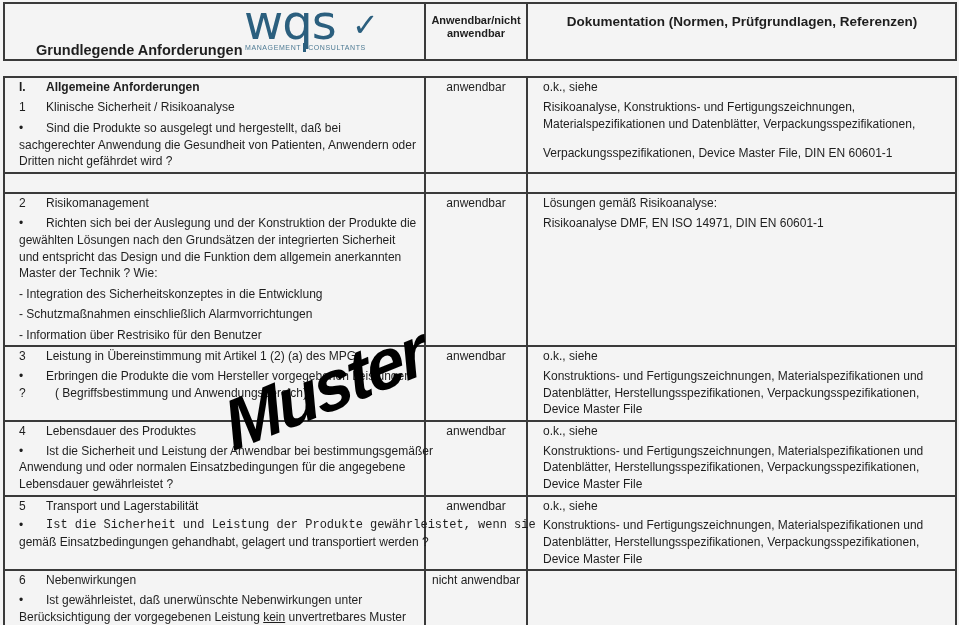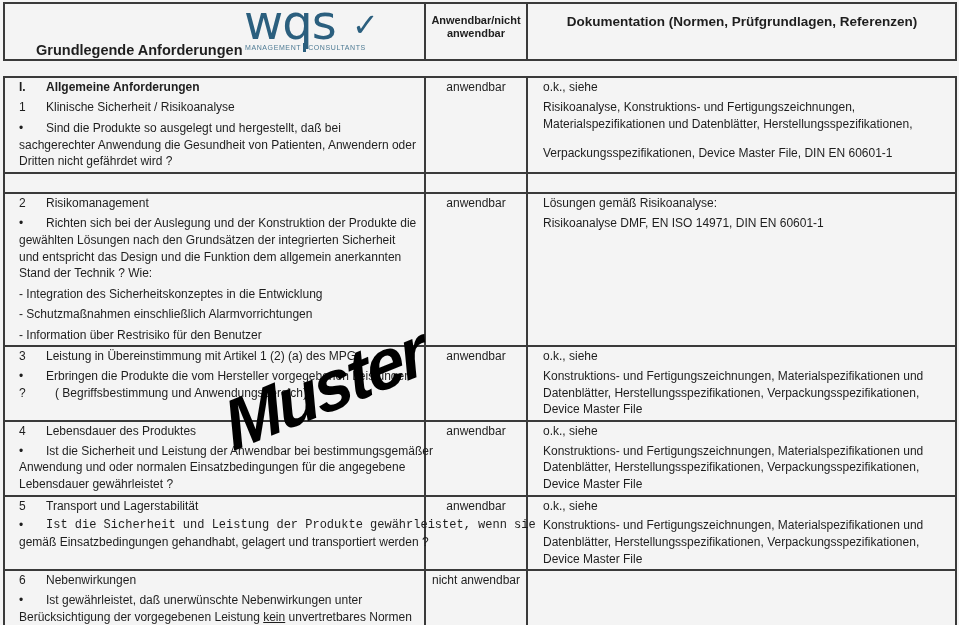--- a/index.html
+++ b/index.html
@@ -87,32 +87,32 @@
 </div>
 
 <div>
   <span class="t" style="left:19px; top:99px;">1</span>
   <span class="t" style="left:46px; top:99px;">Klinische Sicherheit / Risikoanalyse</span>
   <span class="t" style="left:19px; top:120px;">•</span>
   <span class="t" style="left:46px; top:120px;">Sind die Produkte so ausgelegt und hergestellt, daß bei</span>
   <span class="t" style="left:19px; top:137px;">sachgerechter Anwendung die Gesundheit von Patienten, Anwendern oder</span>
   <span class="t" style="left:19px; top:153px;">Dritten nicht gefährdet wird ?</span>
   <span class="t" style="left:543px; top:99px;">Risikoanalyse, Konstruktions- und Fertigungszeichnungen,</span>
-  <span class="t" style="left:543px; top:116px;">Materialspezifikationen und Datenblätter, Herstellungsspezifikationen,</span>
+  <span class="t" style="left:543px; top:116px;">Materialspezifikationen und Datenblätter, Verpackungsspezifikationen,</span>
   <span class="t" style="left:543px; top:133px;margin-top:12px;">Verpackungsspezifikationen, Device Master File, DIN EN 60601-1</span>
 </div>
 
 <div>
   <span class="t" style="left:19px; top:195px;">2</span>
   <span class="t" style="left:46px; top:195px;">Risikomanagement</span>
   <span class="t" style="left:19px; top:215px;">•</span>
   <span class="t" style="left:46px; top:215px;">Richten sich bei der Auslegung und der Konstruktion der Produkte die</span>
   <span class="t" style="left:19px; top:232px;">gewählten Lösungen nach den Grundsätzen der integrierten Sicherheit</span>
   <span class="t" style="left:19px; top:249px;">und entspricht das Design und die Funktion dem allgemein anerkannten</span>
-  <span class="t" style="left:19px; top:265px;">Stand der Technik ? Wie:</span>
+  <span class="t" style="left:19px; top:265px;">Master der Technik ? Wie:</span>
   <span class="t" style="left:19px; top:286px;">- Integration des Sicherheitskonzeptes in die Entwicklung</span>
   <span class="t" style="left:19px; top:306px;">- Schutzmaßnahmen einschließlich Alarmvorrichtungen</span>
   <span class="t" style="left:19px; top:327px;">- Information über Restrisiko für den Benutzer</span>
   <span class="t col2" style="top:195px;">anwendbar</span>
   <span class="t" style="left:543px; top:195px;">Lösungen gemäß Risikoanalyse:</span>
   <span class="t" style="left:543px; top:215px;">Risikoanalyse DMF, EN ISO 14971, DIN EN 60601-1</span>
 </div>
 
 <div>
   <span class="t" style="left:19px; top:348px;">3</span>
@@ -153,17 +153,17 @@
   <span class="t" style="left:543px; top:517px;">Konstruktions- und Fertigungszeichnungen, Materialspezifikationen und</span>
   <span class="t" style="left:543px; top:534px;">Datenblätter, Herstellungsspezifikationen, Verpackungsspezifikationen,</span>
   <span class="t" style="left:543px; top:551px;">Device Master File</span>
 </div>
 
 <div>
   <span class="t" style="left:19px; top:572px;">6</span>
   <span class="t" style="left:46px; top:572px;">Nebenwirkungen</span>
   <span class="t" style="left:19px; top:592px;">•</span>
   <span class="t" style="left:46px; top:592px;">Ist gewährleistet, daß unerwünschte Nebenwirkungen unter</span>
-  <span class="t" style="left:19px; top:609px;"><span>Berücksichtigung der vorgegebenen Leistung</span> <span class="u">kein</span> <span>unvertretbares Normen</span></span>
+  <span class="t" style="left:19px; top:609px;"><span>Berücksichtigung der vorgegebenen Leistung</span> <span class="u">kein</span> <span>unvertretbares Muster</span></span>
   <span class="t col2" style="top:572px;">nicht anwendbar</span>
 </div>
 
 <div class="watermark">Muster</div>
 
 </body></html>

